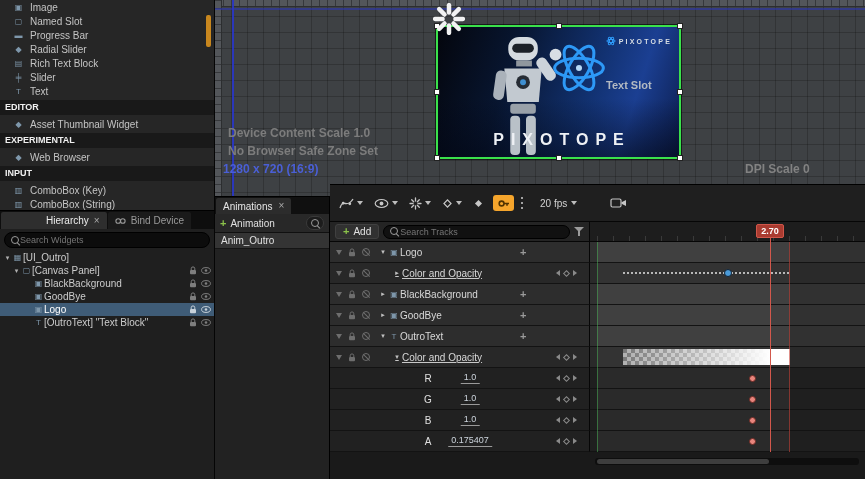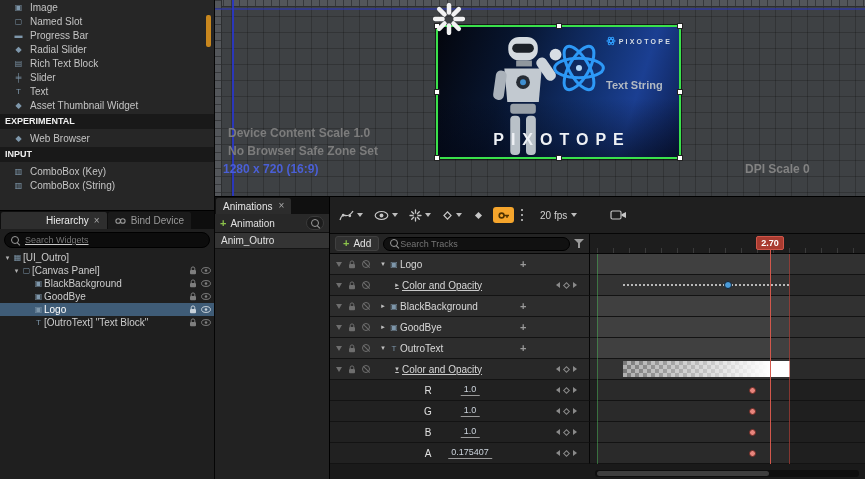--- a/index.html
+++ b/index.html
@@ -15,21 +15,21 @@
 .p-header{height:15px;line-height:15px;padding-left:5px;background:#191919;color:#f0f0f0;font-weight:bold;font-size:9px;margin:2px 0;}
 .p-scrollbar{position:absolute;right:3px;top:15px;width:5px;height:32px;background:#c8871e;border-radius:2px;}
 
 
 .hierarchy{position:absolute;left:0;top:210px;width:215px;height:269px;background:#1f1f1f;border-right:1px solid #050505;border-top:1px solid #000;}
 .h-tabbar{height:18px;background:#0e0e0e;display:flex;align-items:flex-end;padding-left:1px;gap:1px;}
 .h-tab{height:17px;display:flex;align-items:center;gap:5px;padding:0 7px;font-size:10px;border-radius:2px 2px 0 0;}
 .h-tab.active{background:#2e2e2e;color:#ececec;padding-left:45px;}
 .h-tab.inactive{background:#1a1a1a;color:#9a9a9a;}
 .x-close{color:#aaa;font-size:10px;line-height:1;}
-.searchwrap{margin:3px 4px;height:16px;background:#0c0c0c;border:1px solid #000;border-radius:9px;display:flex;align-items:center;gap:5px;padding:0 6px;text-decoration:underline;}
+.searchwrap{margin:3px 4px;height:16px;background:#0c0c0c;border:1px solid #000;border-radius:9px;display:flex;align-items:center;padding:0 6px;}
 .searchwrap input{flex:1;min-width:0;background:transparent;border:none;outline:none;color:#c0c0c0;font-size:9px;font-family:inherit;}
 .mag{position:relative;width:9px;height:9px;flex:none;}
 .mag::before{content:"";position:absolute;left:0;top:0;width:6px;height:6px;border:1px solid #9a9a9a;border-radius:50%;}
 .mag::after{content:"";position:absolute;left:6.2px;top:6.2px;width:3.5px;height:1.4px;background:#9a9a9a;transform:rotate(45deg);transform-origin:0 50%;}
 .t-row{position:relative;display:flex;align-items:center;height:13px;font-size:10px;color:#ccc;padding-right:3px;}
 .t-row.sel{background:#3f5c77;color:#fff;}
 .t-exp{width:9px;text-align:center;font-size:7px;color:#b0b0b0;flex:none;}
 .t-glyph{width:11px;text-align:center;font-size:8px;color:#7e97ab;flex:none;}
 .t-label{white-space:nowrap;overflow:hidden;}
 .t-spacer{flex:1;}
@@ -60,21 +60,21 @@
 .animations{position:absolute;left:215px;top:196px;width:115px;height:283px;background:#222;border-top:1px solid #000;border-right:1px solid #000;}
 .a-tabbar{height:17px;background:#101010;display:flex;align-items:flex-end;}
 .a-tab{height:16px;background:#2c2c2c;display:flex;align-items:center;gap:6px;padding:0 7px;color:#e4e4e4;font-size:10px;border-radius:2px 2px 0 0;margin-left:1px;}
 .a-toolbar{height:19px;background:#282828;border-bottom:1px solid #101010;display:flex;align-items:center;padding:0 5px;gap:4px;}
 .a-add{display:flex;align-items:center;gap:4px;color:#e0e0e0;font-size:10px;}
 .plus-g{color:#8bc24a;font-weight:bold;font-size:11px;line-height:1;}
 .a-search{margin-left:auto;width:18px;height:14px;border:1px solid #3a3a3a;background:#1c1c1c;border-radius:7px;display:flex;align-items:center;justify-content:center;}
 .a-row{height:16px;line-height:16px;background:#343434;border-bottom:1px solid #151515;color:#e0e0e0;padding-left:6px;font-size:10px;}
 
 
-.sequencer{position:absolute;left:330px;top:196px;width:535px;height:249px;background:#ef4444;border-top:1px solid #000;}
+.sequencer{position:absolute;left:330px;top:184px;width:535px;height:249px;background:#ef4444;border-top:1px solid #000;}
 .s-toolbar{height:37px;display:flex;align-items:center;padding:0 7px;gap:7px;background:#1f1f1f;border-bottom:1px solid #060606;}
 .tbtn{display:flex;align-items:center;gap:3px;padding:2px;}
 .caret{width:0;height:0;border-left:3px solid transparent;border-right:3px solid transparent;border-top:4px solid #bdbdbd;}
 .autokey{width:21px;height:16px;background:#f5a52c;border-radius:3px;display:flex;align-items:center;justify-content:center;}
 .vdots{width:2px;height:2px;background:#cfcfcf;border-radius:50%;box-shadow:0 5px 0 #cfcfcf,0 10px 0 #cfcfcf;margin:-10px 2px 0 0;}
 .fps{display:flex;align-items:center;gap:4px;color:#d2d2d2;font-size:10px;margin-left:8px;}
 .s-camera{margin-left:24px;}
 .s-header{height:20px;display:flex;background:#242424;border-bottom:1px solid #060606;}
 .s-ohead{width:260px;flex:none;display:flex;align-items:center;gap:4px;padding:0 5px;border-right:1px solid #060606;}
 .addbtn{display:flex;align-items:center;gap:4px;background:#313131;border:1px solid #404040;border-radius:3px;height:15px;padding:0 7px;color:#e2e2e2;font-size:10px;}
@@ -152,20 +152,21 @@
         <span class="p-label">Rich Text Block</span>
       </div>
     <div class="p-row">
         <span class="p-glyph">╪</span>
         <span class="p-label">Slider</span>
       </div>
     <div class="p-row">
         <span class="p-glyph">T</span>
         <span class="p-label">Text</span>
       </div>
+    <div class="p-header">EDITOR</div>
     <div class="p-row">
         <span class="p-glyph">◆</span>
         <span class="p-label">Asset Thumbnail Widget</span>
       </div>
     <div class="p-header">EXPERIMENTAL</div>
     <div class="p-row">
         <span class="p-glyph">◆</span>
         <span class="p-label">Web Browser</span>
       </div>
     <div class="p-header">INPUT</div>
@@ -310,21 +311,21 @@
       <div class="pv-brand-s">
         <svg width="10" height="10" viewBox="0 0 50 50">
             <g fill="none" stroke="#2f9fff" stroke-width="5">
               <ellipse cx="25" cy="25" rx="21" ry="8.5"></ellipse>
               <ellipse cx="25" cy="25" rx="21" ry="8.5" transform="rotate(60 25 25)"></ellipse>
               <ellipse cx="25" cy="25" rx="21" ry="8.5" transform="rotate(120 25 25)"></ellipse>
             </g>
           </svg>
         <span>PIXOTOPE</span>
       </div>
-      <div class="pv-textblock">Text String</div>
+      <div class="pv-textblock">Text Slot</div>
       <div class="pv-brand-l">PIXOTOPE</div>
       <span class="handle" style="left:-4px;top:-4px"></span>
       <span class="handle" style="left:calc(50% - 3px);top:-4px"></span>
       <span class="handle" style="right:-4px;top:-4px"></span>
       <span class="handle" style="left:-4px;top:calc(50% - 3px)"></span>
       <span class="handle" style="right:-4px;top:calc(50% - 3px)"></span>
       <span class="handle" style="left:-4px;bottom:-4px"></span>
       <span class="handle" style="left:calc(50% - 3px);bottom:-4px"></span>
       <span class="handle" style="right:-4px;bottom:-4px"></span>
     </div>

